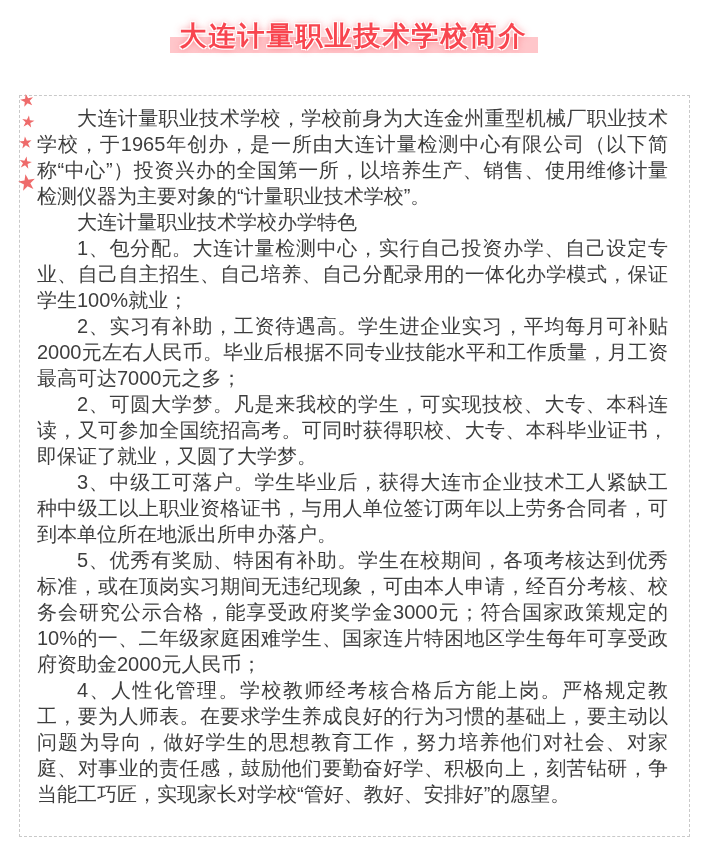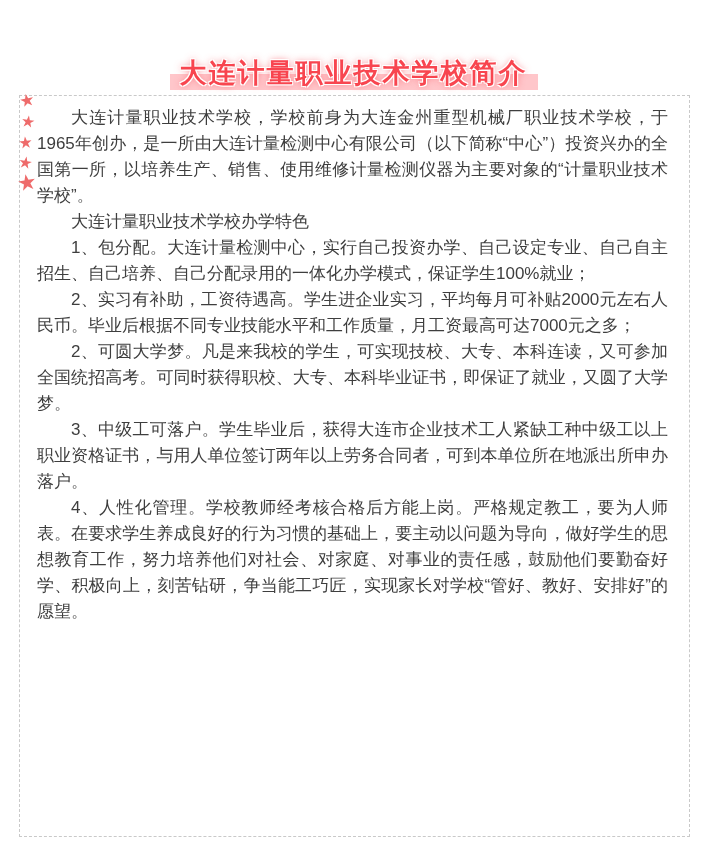--- a/index.html
+++ b/index.html
@@ -12,21 +12,20 @@
     overflow: hidden;
   }
 
   
   .title-area {
     position: absolute;
     top: 18px;
     left: 0;
     width: 707px;
     text-align: center;
-    margin-top: 37px;
   }
   .title-wrap {
     position: relative;
     display: inline-block;
     padding: 0 10px;
   }
   .title-band {
     position: absolute;
     left: 0;
     right: 0;
@@ -54,21 +53,21 @@
   .content-box {
     position: absolute;
     left: 19px;
     top: 95px;
     width: 671px;
     height: 742px;
     border: 1px dashed #c9c9c9;
     padding: 9px 21px 8px 17px;
   }
   .content-box p {
-    font-size: 17px;
+    font-size: 20px;
     line-height: 26px;
     color: #3e3e3e;
     text-align: justify;
     text-indent: 2em;
   }
 
   
   .stars {
     position: absolute;
     left: 10px;
@@ -106,14 +105,15 @@
   <span class="star star-5">★</span>
 </div>
 
 <div class="content-box">
   <p>大连计量职业技术学校，学校前身为大连金州重型机械厂职业技术学校，于1965年创办，是一所由大连计量检测中心有限公司（以下简称“中心”）投资兴办的全国第一所，以培养生产、销售、使用维修计量检测仪器为主要对象的“计量职业技术学校”。</p>
   <p>大连计量职业技术学校办学特色</p>
   <p>1、包分配。大连计量检测中心，实行自己投资办学、自己设定专业、自己自主招生、自己培养、自己分配录用的一体化办学模式，保证学生100%就业；</p>
   <p>2、实习有补助，工资待遇高。学生进企业实习，平均每月可补贴2000元左右人民币。毕业后根据不同专业技能水平和工作质量，月工资最高可达7000元之多；</p>
   <p>2、可圆大学梦。凡是来我校的学生，可实现技校、大专、本科连读，又可参加全国统招高考。可同时获得职校、大专、本科毕业证书，即保证了就业，又圆了大学梦。</p>
   <p>3、中级工可落户。学生毕业后，获得大连市企业技术工人紧缺工种中级工以上职业资格证书，与用人单位签订两年以上劳务合同者，可到本单位所在地派出所申办落户。</p>
+  <p>5、优秀有奖励、特困有补助。学生在校期间，各项考核达到优秀标准，或在顶岗实习期间无违纪现象，可由本人申请，经百分考核、校务会研究公示合格，能享受政府奖学金3000元；符合国家政策规定的10%的一、二年级家庭困难学生、国家连片特困地区学生每年可享受政府资助金2000元人民币；</p>
   <p>4、人性化管理。学校教师经考核合格后方能上岗。严格规定教工，要为人师表。在要求学生养成良好的行为习惯的基础上，要主动以问题为导向，做好学生的思想教育工作，努力培养他们对社会、对家庭、对事业的责任感，鼓励他们要勤奋好学、积极向上，刻苦钻研，争当能工巧匠，实现家长对学校“管好、教好、安排好”的愿望。</p>
 </div>
 
 </body></html>

